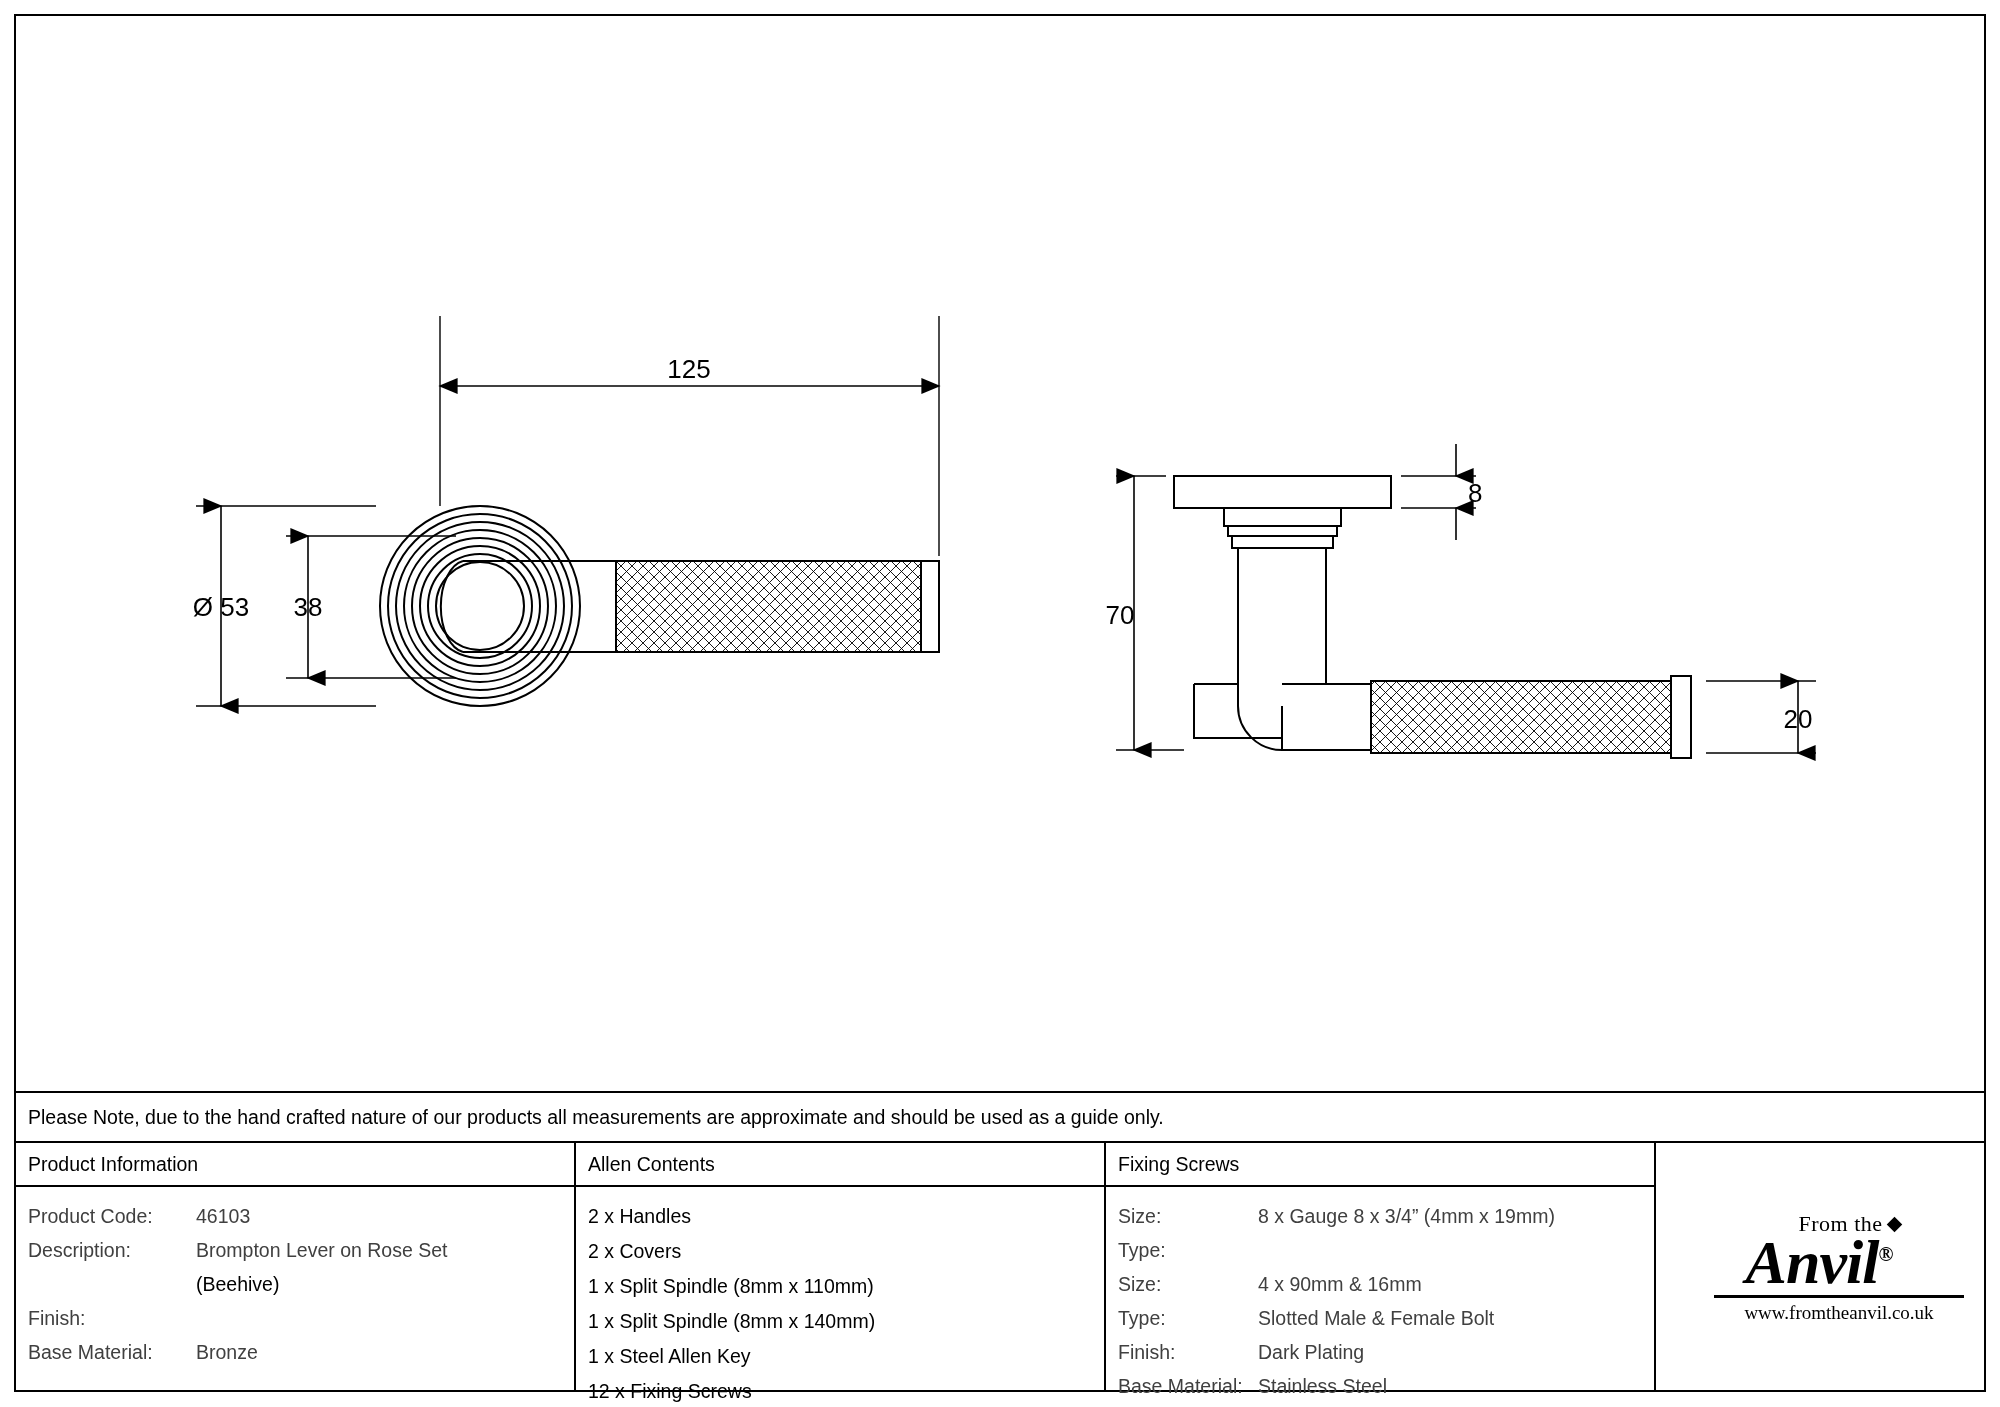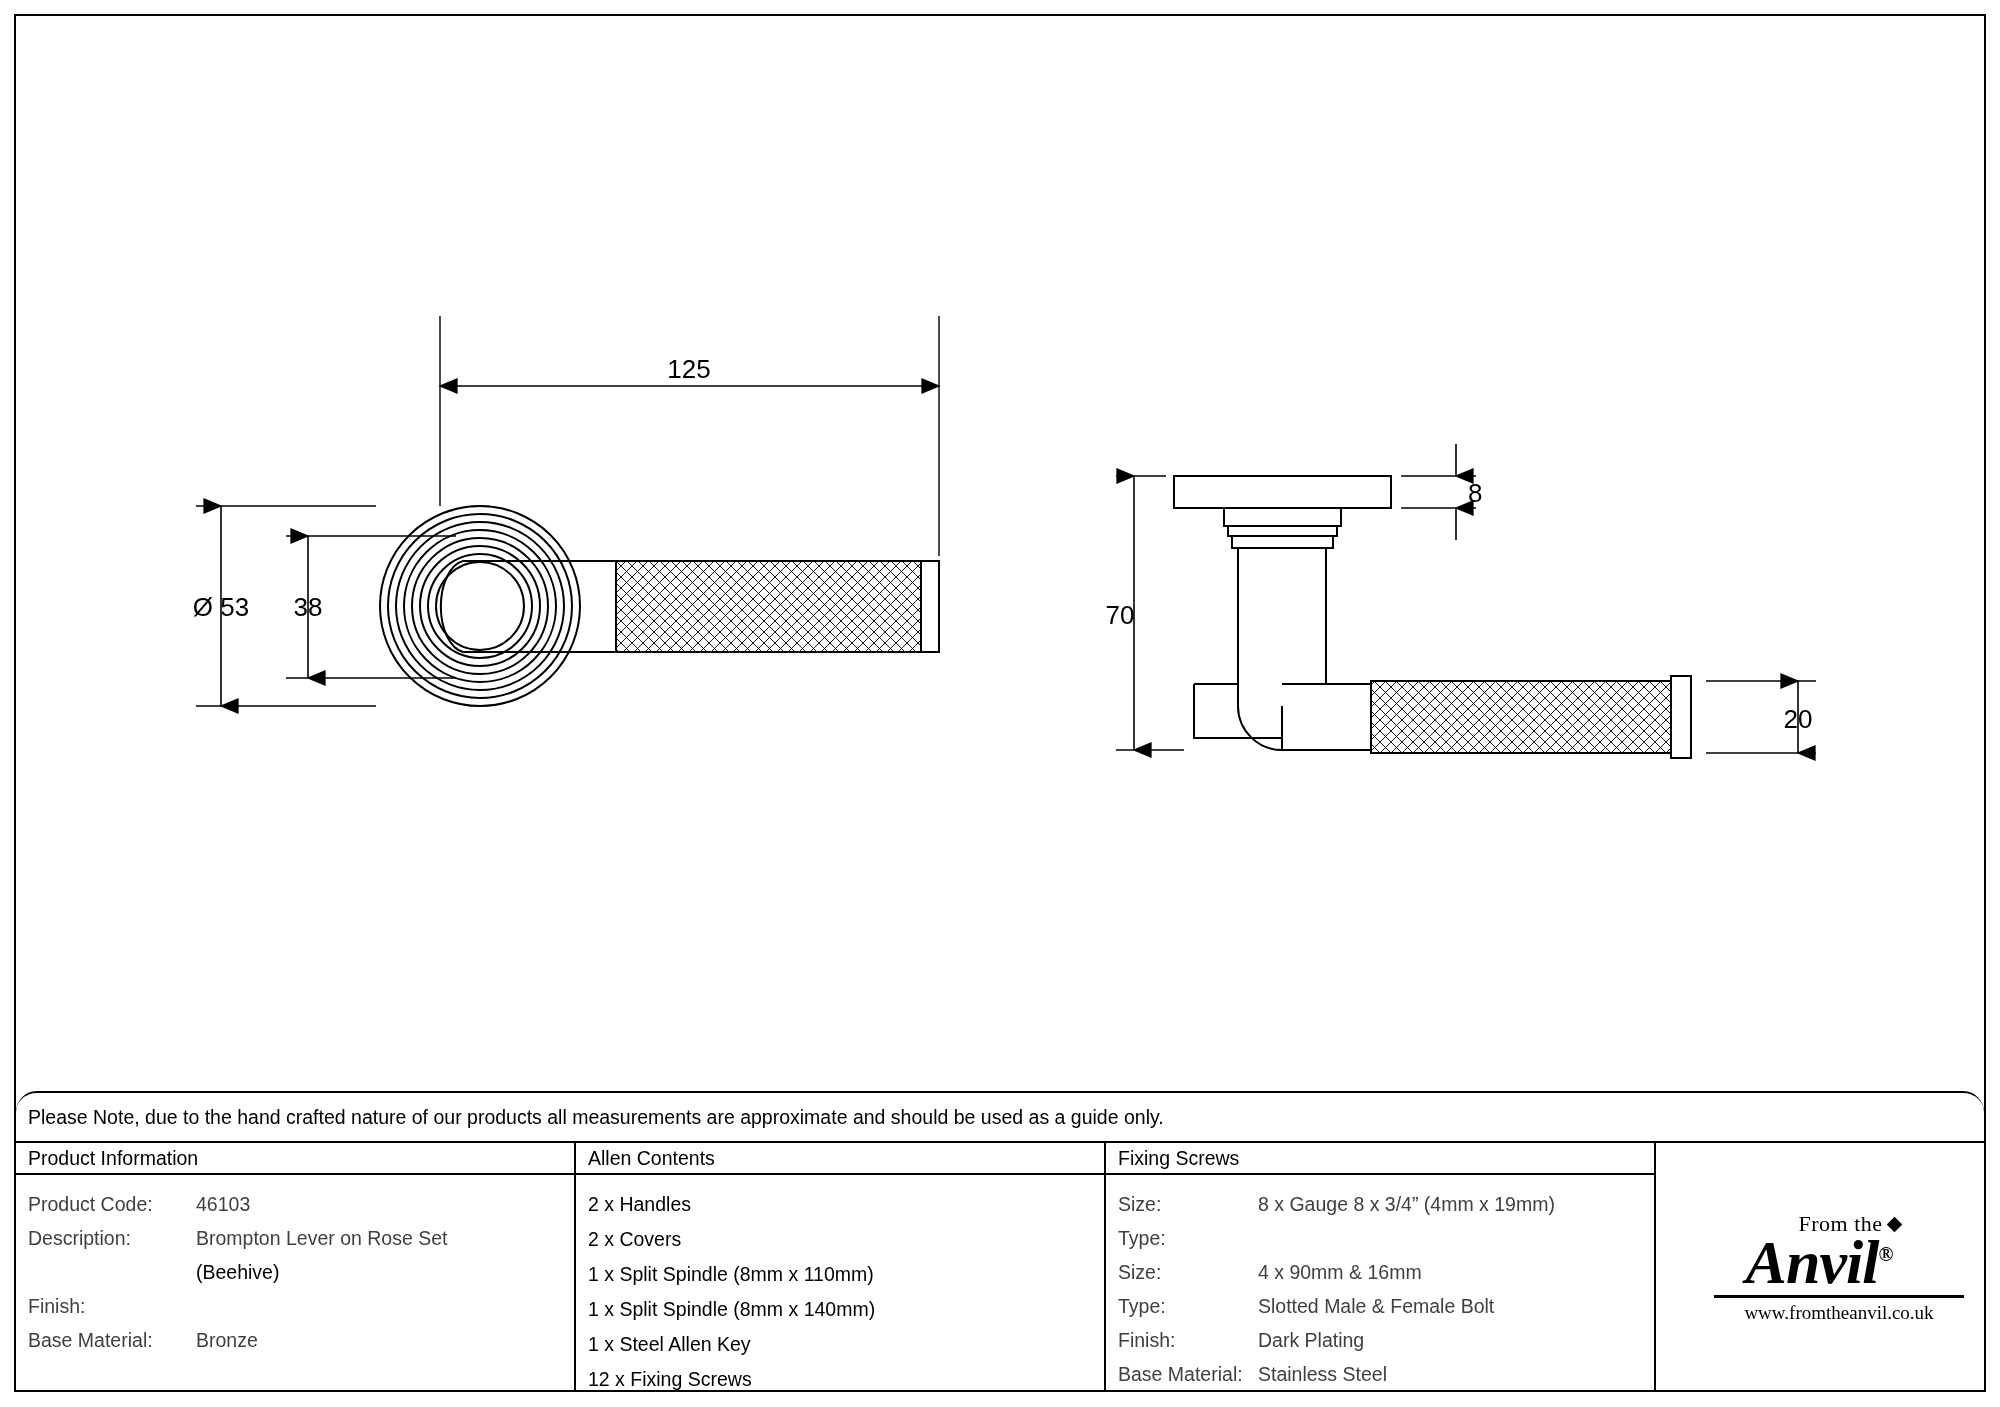--- a/index.html
+++ b/index.html
@@ -36,21 +36,20 @@
   
   .note-row {
     position: absolute;
     left: 0;
     top: 1075px;
     width: 1968px;
     height: 50px;
     border-top: 2px solid #000;
     display: flex;
     align-items: center;
-    border-radius: 21px;
   }
   .note-text {
     padding-left: 12px;
     font-size: 19.5px;
     color: #000;
     white-space: nowrap;
   }
 
   
   .info-table {
@@ -66,21 +65,21 @@
     position: relative;
     height: 100%;
     border-right: 2px solid #000;
   }
   .col.c1 { width: 560px; }
   .col.c2 { width: 530px; }
   .col.c3 { width: 550px; }
   .col.c4 { width: 326px; border-right: none; }
 
   .col-head {
-    height: 32px;
+    height: 44px;
     display: flex;
     align-items: center;
     padding-left: 12px;
     font-size: 19.5px;
     border-bottom: 2px solid #000;
   }
   .col-body { padding: 12px 12px 0 12px; }
 
   .kv {
     display: flex;

